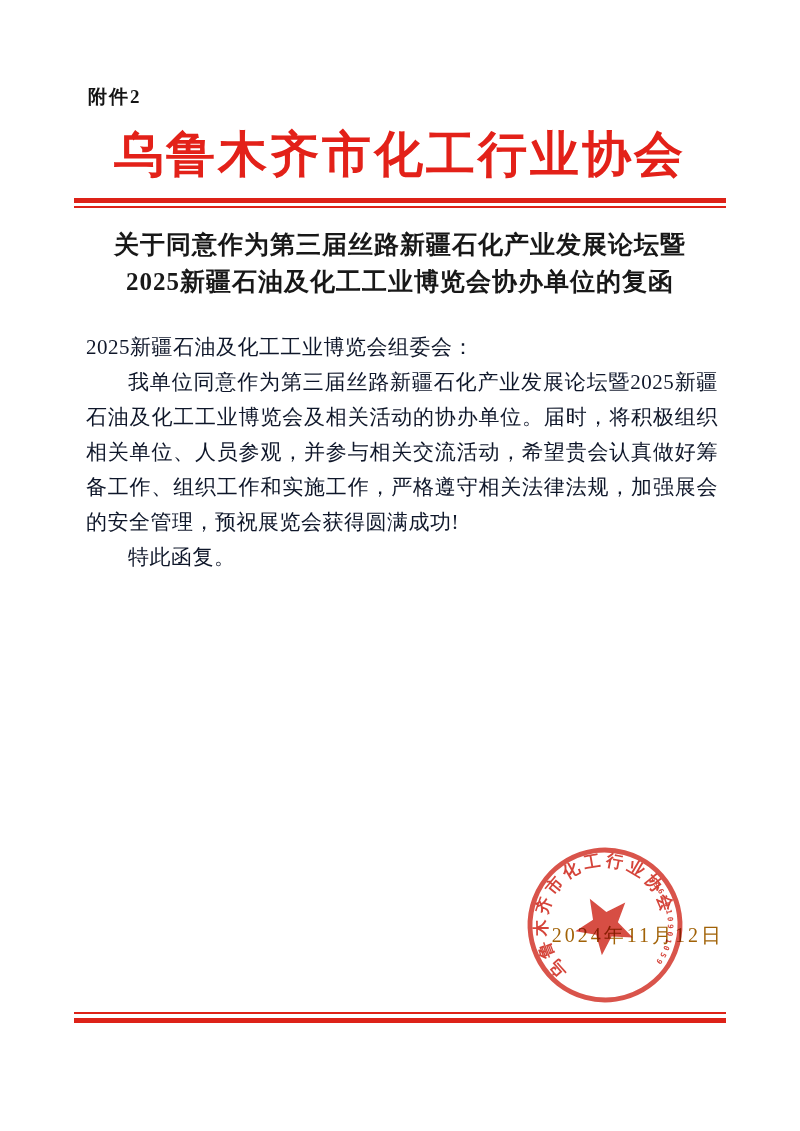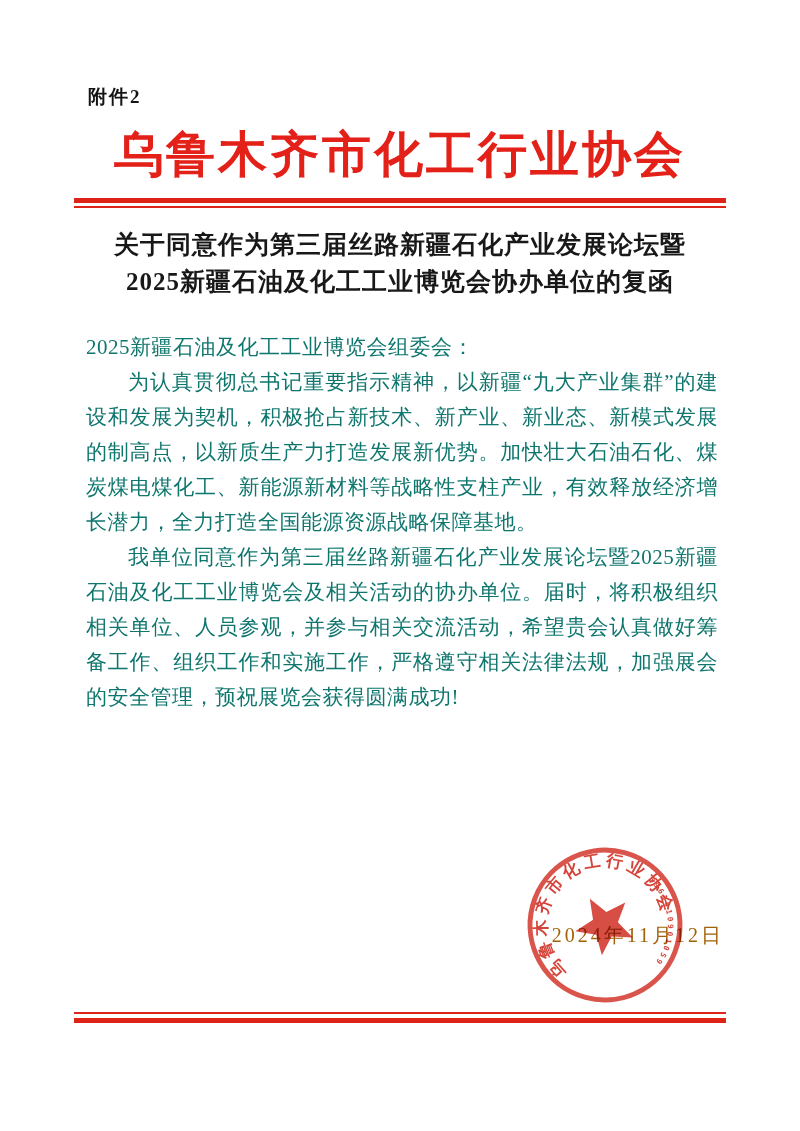--- a/index.html
+++ b/index.html
@@ -32,21 +32,21 @@
   .rule-bottom{top:1012px;}
   .rule-bottom .thick{margin-top:4px;}
   .doc-title{
     position:absolute;left:40px;top:226px;width:720px;
     text-align:center;font-weight:bold;
     font-size:25px;line-height:37px;color:#181818;
     letter-spacing:1px;
   }
   .body-text{
     position:absolute;left:86px;top:330px;width:632px;
-    font-size:21px;line-height:35px;color:#0f766e;
+    font-size:21px;line-height:35px;color:#0f172a;
     letter-spacing:0.5px;text-align:justify;
   }
   .body-text p{margin:0;}
   .body-text .para{text-indent:2em;}
   .date-line{
     position:absolute;top:922px;right:76px;
     font-size:20px;color:#a16207;letter-spacing:3px;
   }
   .seal{
     position:absolute;left:524px;top:844px;
@@ -71,22 +71,22 @@
     <div class="thin"></div>
   </div>
 
   <div class="doc-title">
     <div>关于同意作为第三届丝路新疆石化产业发展论坛暨</div>
     <div>2025新疆石油及化工工业博览会协办单位的复函</div>
   </div>
 
   <div class="body-text">
     <p class="salutation">2025新疆石油及化工工业博览会组委会：</p>
-    <p class="para">为认真贯彻总书记重要指示精神，以新疆“九大产业集群”的建设和发展为契机，积极抢占新技术、新产业、新业态、新模式发展的制高点，以新质生产力打造发展新优势。加快壮大石油石化、煤炭煤电煤化工、新能源新材料等战略性支柱产业，有效释放经济增长潜力，全力打造全国能源资源战略保障基地。</p>
     <p class="para">我单位同意作为第三届丝路新疆石化产业发展论坛暨2025新疆石油及化工工业博览会及相关活动的协办单位。届时，将积极组织相关单位、人员参观，并参与相关交流活动，希望贵会认真做好筹备工作、组织工作和实施工作，严格遵守相关法律法规，加强展会的安全管理，预祝展览会获得圆满成功!</p>
+    <p class="para">特此函复。</p>
   </div>
 
   <div class="date-line">2024年11月12日</div>
 
   <div class="seal">
     <svg viewBox="0 0 160 160" xmlns="http://www.w3.org/2000/svg">
       <circle cx="80" cy="80" r="74" fill="none" stroke="#d2362b" stroke-width="5" opacity="0.92"></circle>
       <polygon points="80,50 87.6,69.5 108.5,70.7 92.4,84.0 97.6,104.3 80,93 62.4,104.3 67.6,84.0 51.5,70.7 72.4,69.5" fill="#d2362b" opacity="0.95"></polygon>
       <path id="sealArc" d="M 29.8,109 A 58,58 0 1 1 130.2,109" fill="none"></path>
       <text font-size="16.5" font-weight="bold" fill="#d2362b" font-family="'Liberation Serif','DejaVu Serif',serif" letter-spacing="4">

